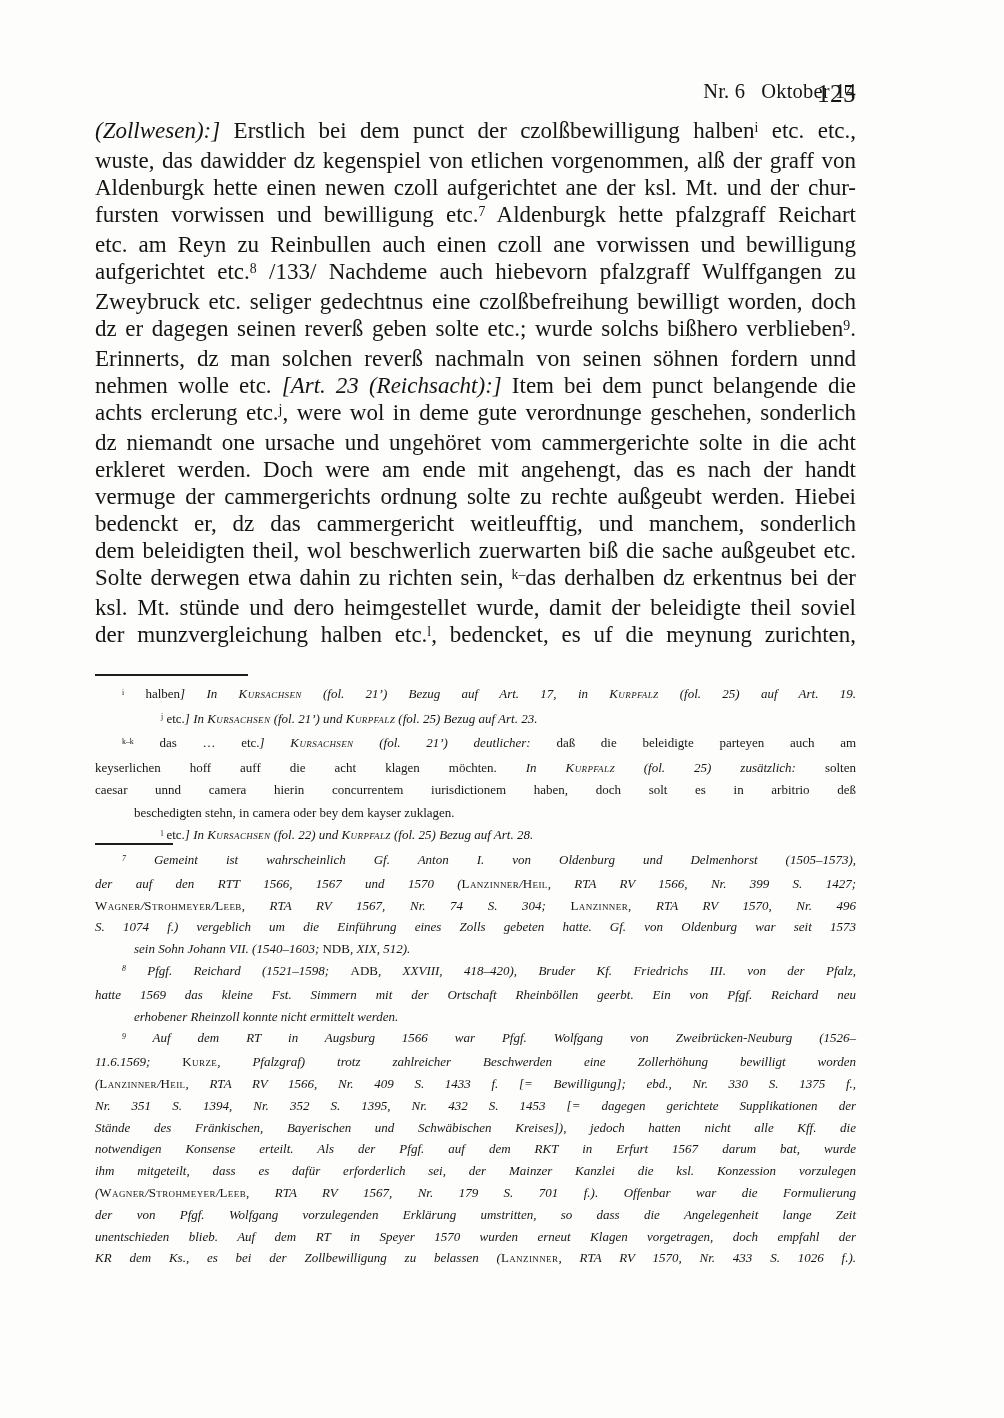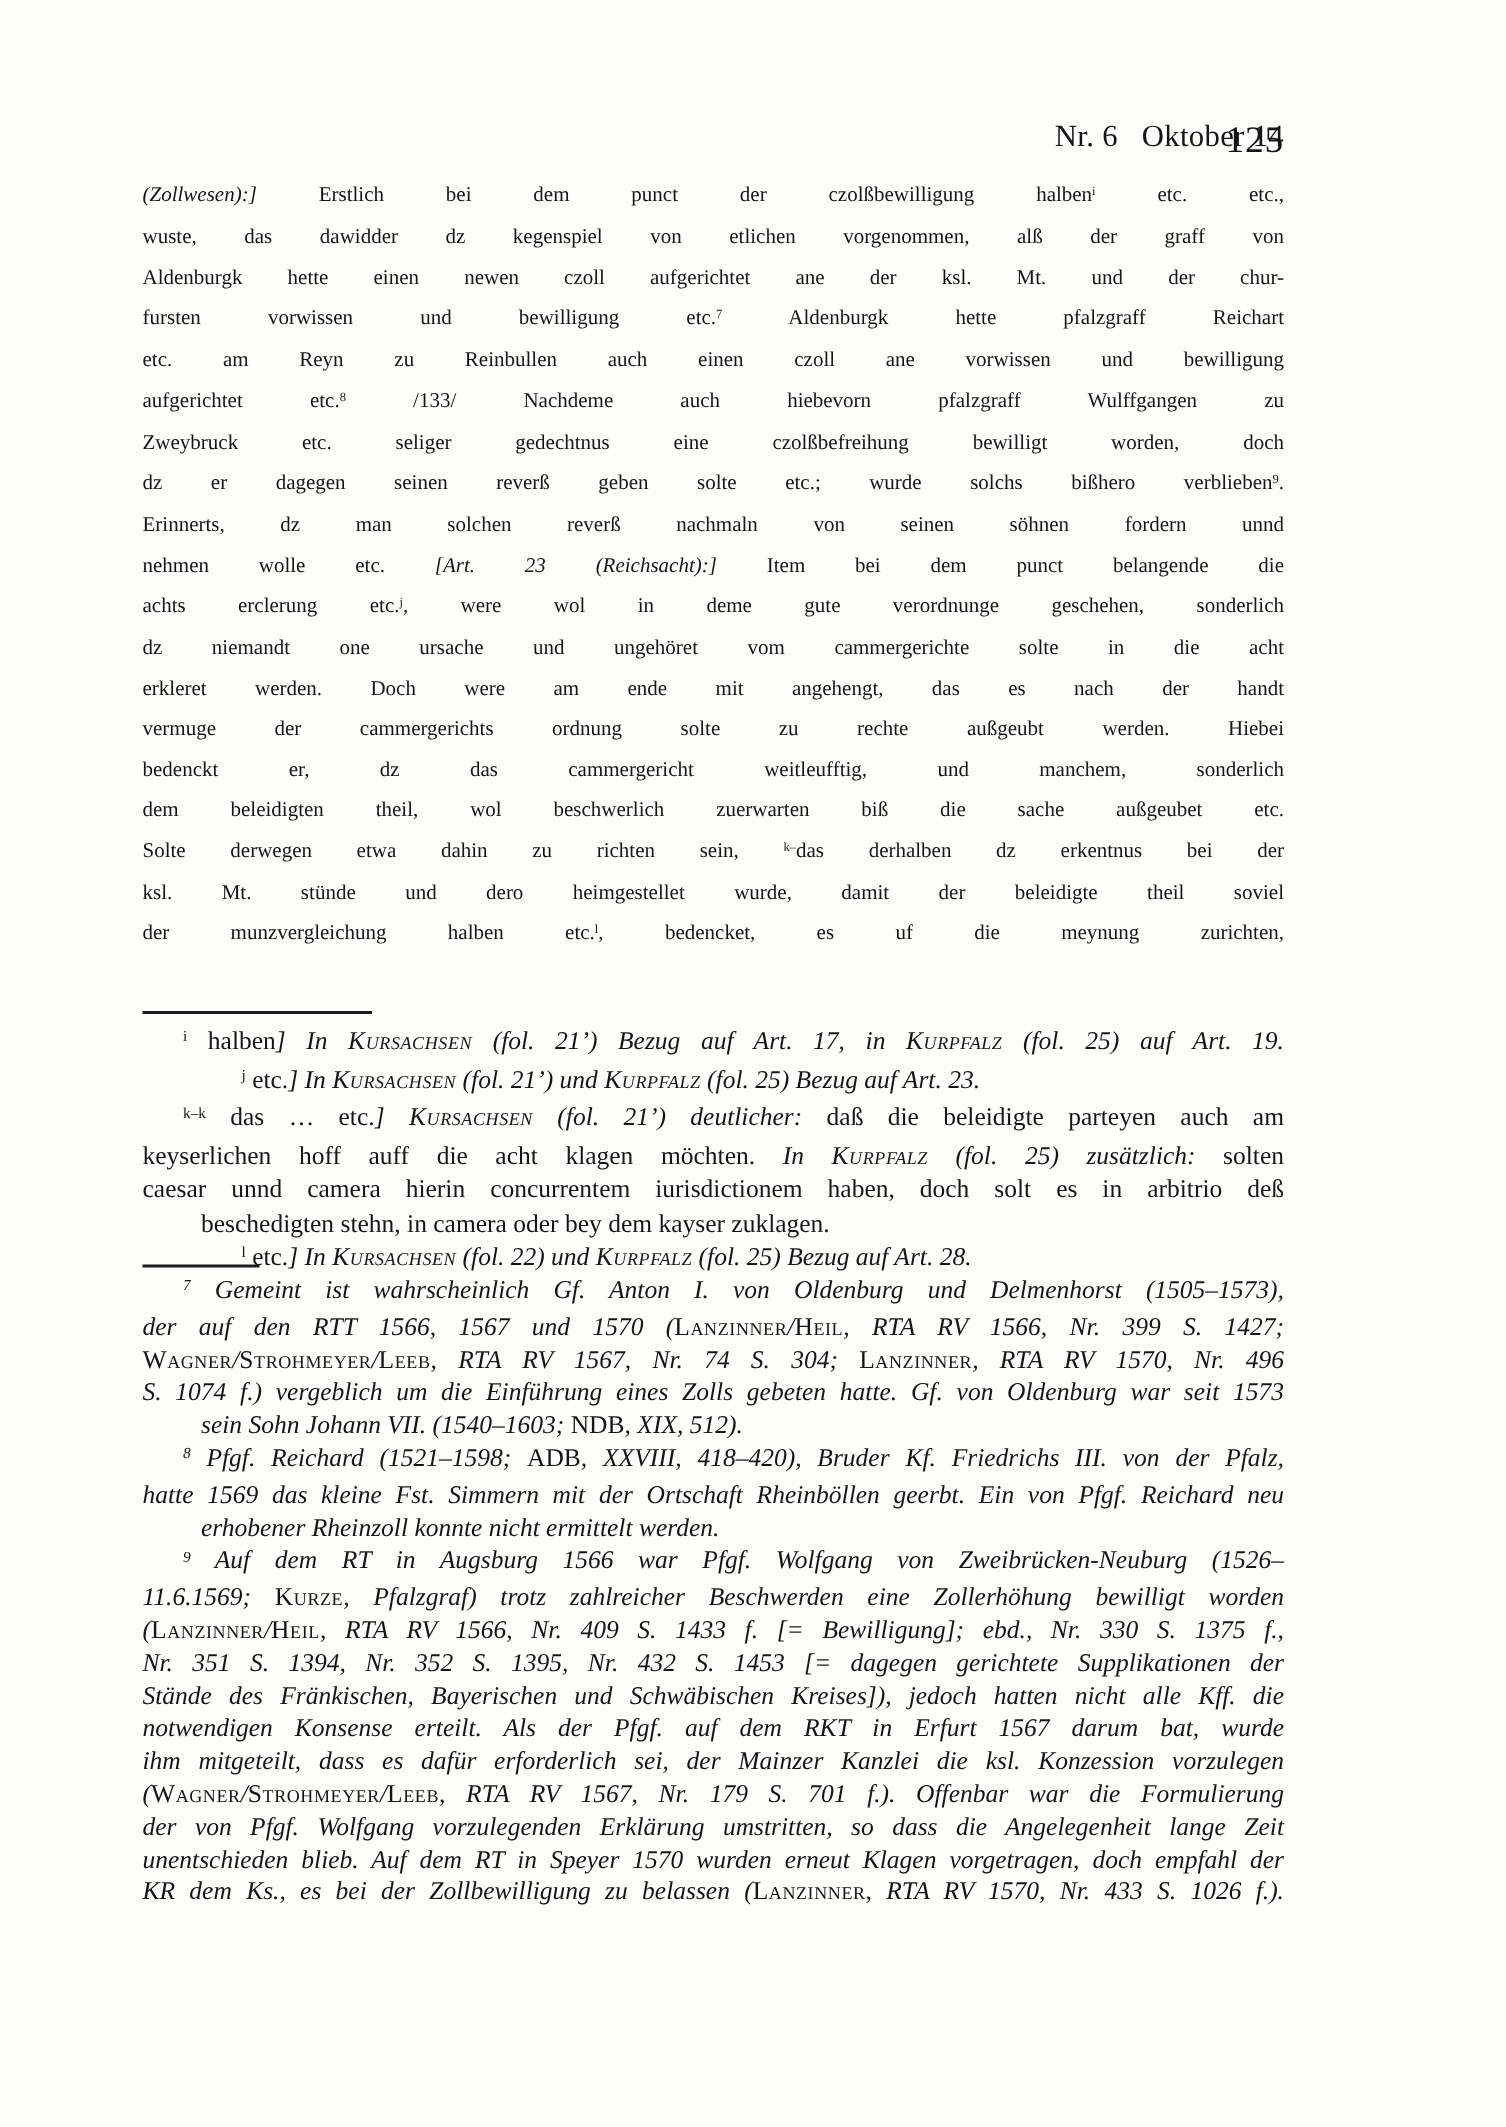--- a/index.html
+++ b/index.html
@@ -23,25 +23,25 @@
   }
   .runhead{
     position:absolute;left:0;right:0;text-align:right;
     white-space:pre;letter-spacing:.2px;
   }
   .pagenum{
     position:absolute;right:0;top:0;font-size:25px;letter-spacing:.5px;
   }
   .bodytext{
     position:absolute;left:95px;top:117px;width:761px;
-    font-size:14px;line-height:27px;
+    font-size:23px;line-height:27px;
   }
   .fn{
     position:absolute;left:95px;width:761px;
-    font-size:17px;
+    font-size:13px;
   }
   .fn-letters{top:683px;line-height:22.5px;}
   .fn-numbers{top:849px;line-height:21.8px;}
   .rule{position:absolute;left:95px;height:2px;background:#1c1c1c;}
   .rule-letters{top:674px;width:153px;}
   .rule-numbers{top:843px;width:78px;}
   .tl{
     text-align:justify;
     text-align-last:justify;
     text-justify:inter-word;

